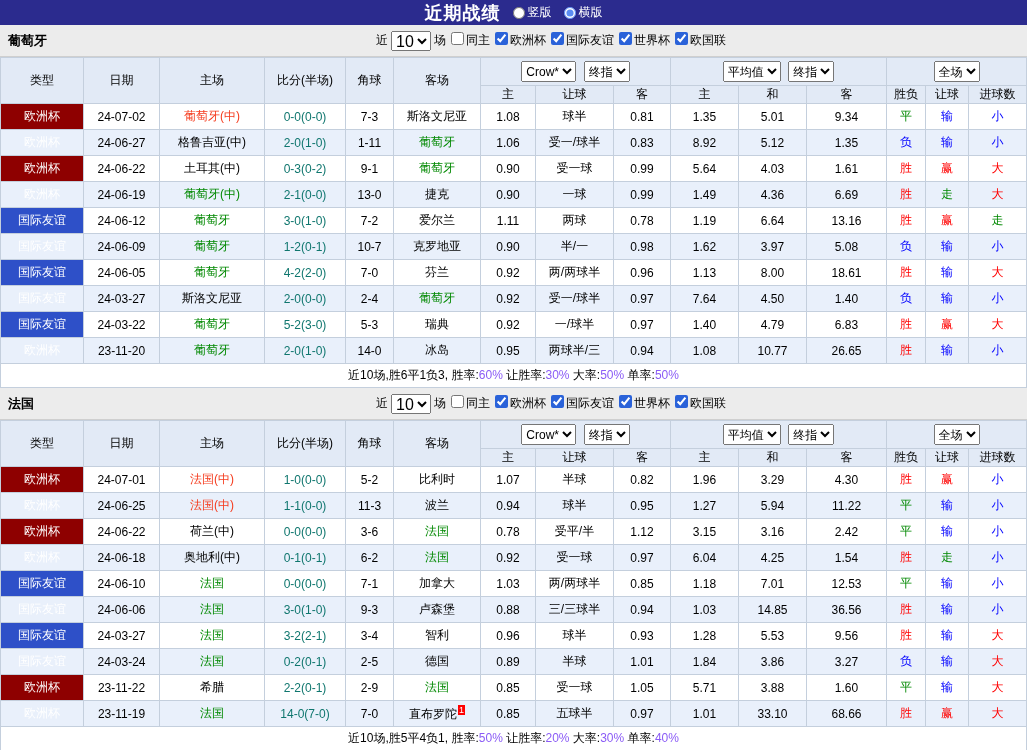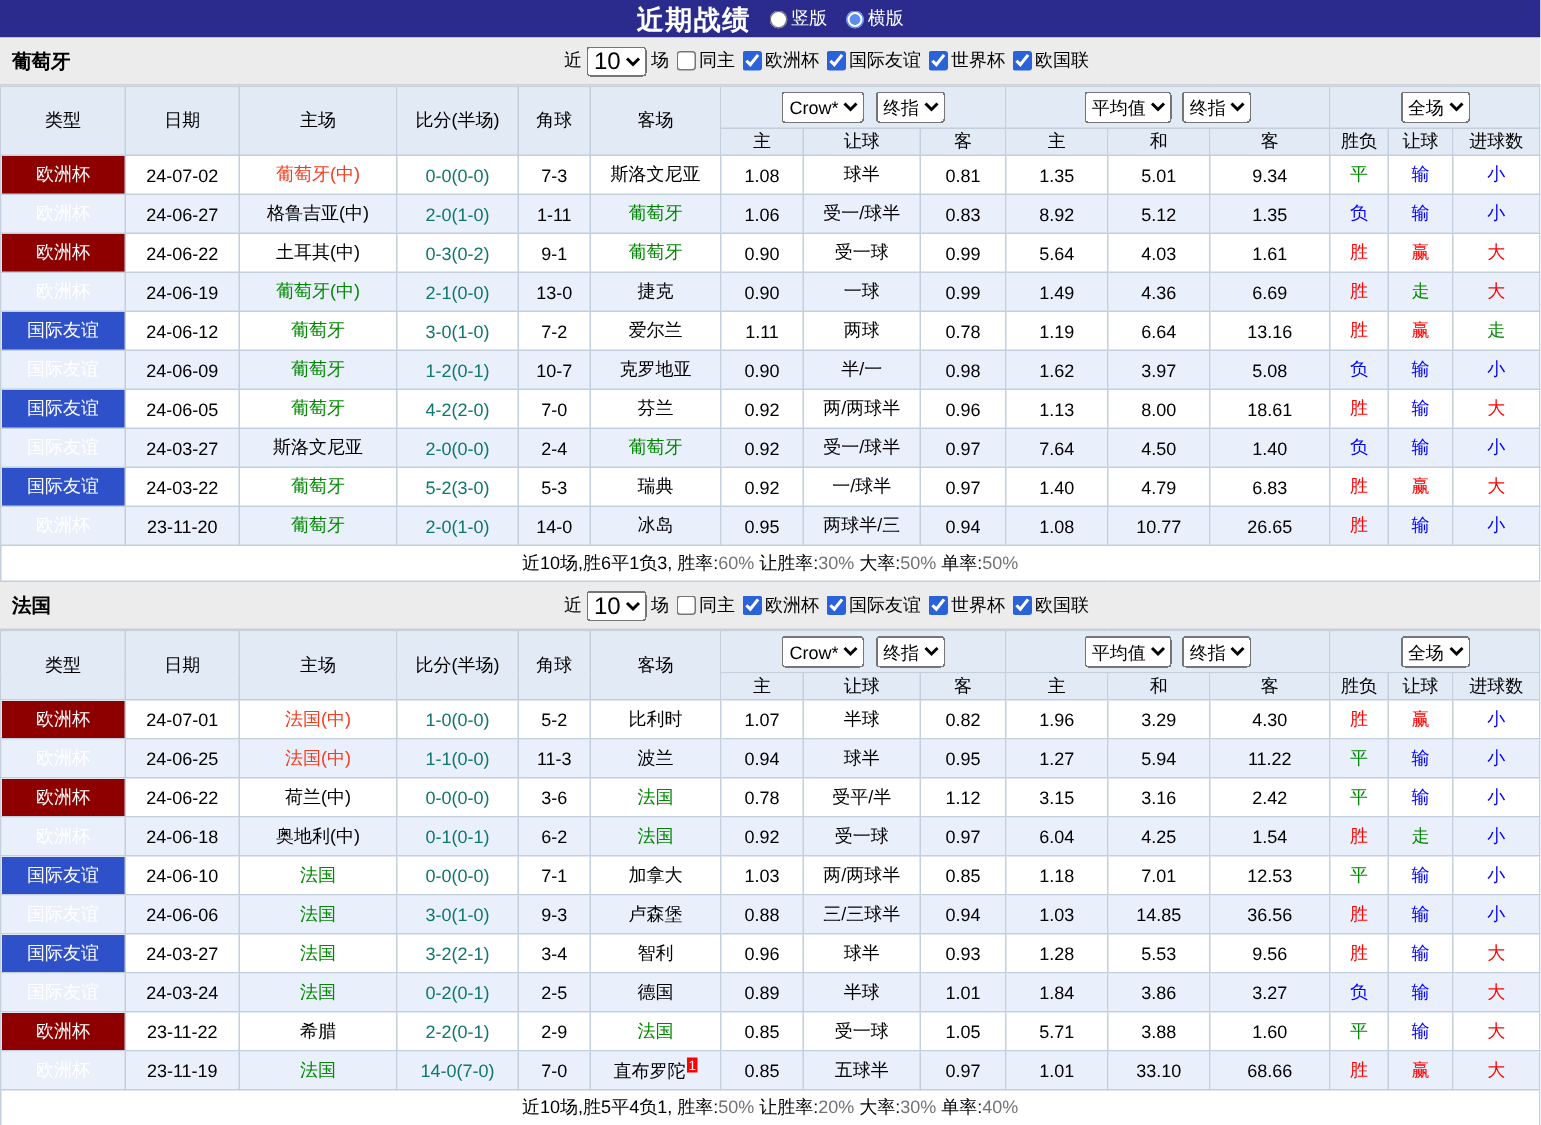--- a/index.html
+++ b/index.html
@@ -5,42 +5,42 @@
 *{box-sizing:border-box;margin:0;padding:0}
 body{width:1027px;font-family:"Liberation Sans","DejaVu Sans",sans-serif;font-size:12px;color:#000;background:#fff}
 .topbar{height:25px;background:#2b2b8e;display:flex;align-items:center;justify-content:center;gap:12px;color:#fff}
 .topbar-title{font-size:18px;font-weight:bold;letter-spacing:1px}
 .layout-option{display:inline-flex;align-items:center;gap:3px;font-size:12px;cursor:pointer;color:#fff}
 .layout-option input{width:12px;height:12px;accent-color:#5b8df2}
 .section-header{height:32px;background:#ececec;border-bottom:1px solid #cfcfcf;display:flex;align-items:center;padding:0 8px;position:relative}
 .team-name{font-weight:bold;font-size:13px}
 .filter-bar{position:absolute;left:376px;display:flex;align-items:center;font-size:12px}
 .filter-bar select{font-size:16px;height:20px;margin:0 3px}
-.cb{display:inline-flex;align-items:center;gap:2px;cursor:pointer;margin-left:5px}
+.cb{display:inline-flex;gap:2px;cursor:pointer;margin-left:5px}
 .cb input{width:13px;height:13px;accent-color:#2a62d9}
 table{border-collapse:collapse;table-layout:fixed;width:1027px}
 th,td{border:1px solid #c4cfdd;text-align:center;white-space:nowrap;overflow:hidden}
 thead th{background:#e2eaf6;font-weight:normal;font-size:12px}
 tr.h1 th{height:28px}
 tr.h1 select{font-size:12px;height:21px;margin:0 2px}
 tr.h2 th{height:17px}
 tbody td{height:26px;background:#fff;font-size:12px}
 tbody tr.alt td{background:#e9f0fb}
 tbody td.type-euro{background:#8e0000;color:#fff}
 tbody td.type-friendly{background:#2e50c8;color:#fff}
 .t-red{color:#f53b1d}
 .t-green{color:#008800}
 .t-black{color:#000}
 td.score{color:#0f766e}
 .r-red{color:#f00}
 .r-blue{color:#00f}
 .r-green{color:#008800}
 sup.note{color:#fff;background:#f00;font-size:9px;padding:0 1px;margin-left:1px}
 tfoot td{height:24px;background:#fff;font-size:12px}
-tfoot .pct{color:#737373}
+tfoot .pct{color:#8b5cf6}
 </style>
 </head>
 <body>
 
 <div class="topbar">
   <span class="topbar-title">近期战绩</span>
   <label class="layout-option">
     <input type="radio" name="layout" style="">
     <span>竖版</span>
   </label>

